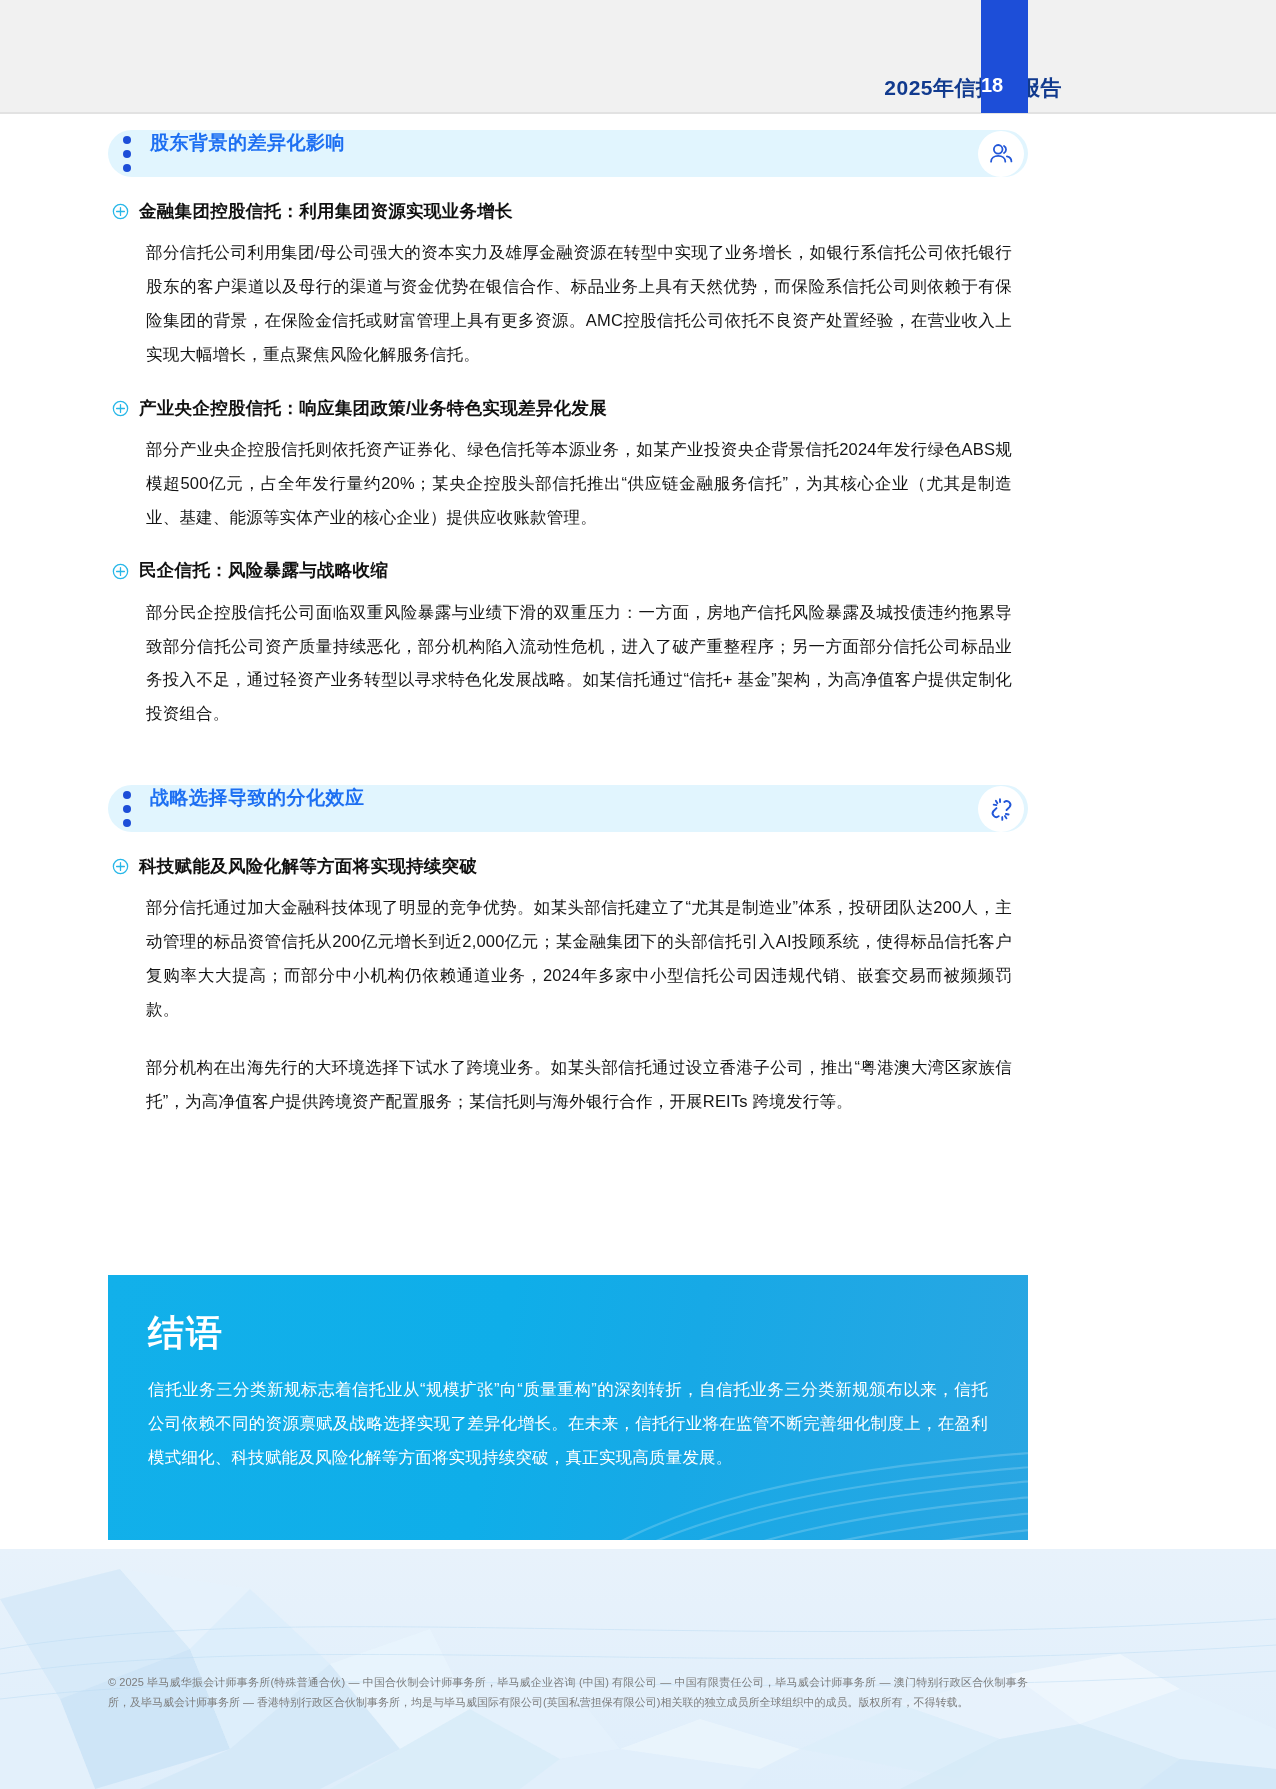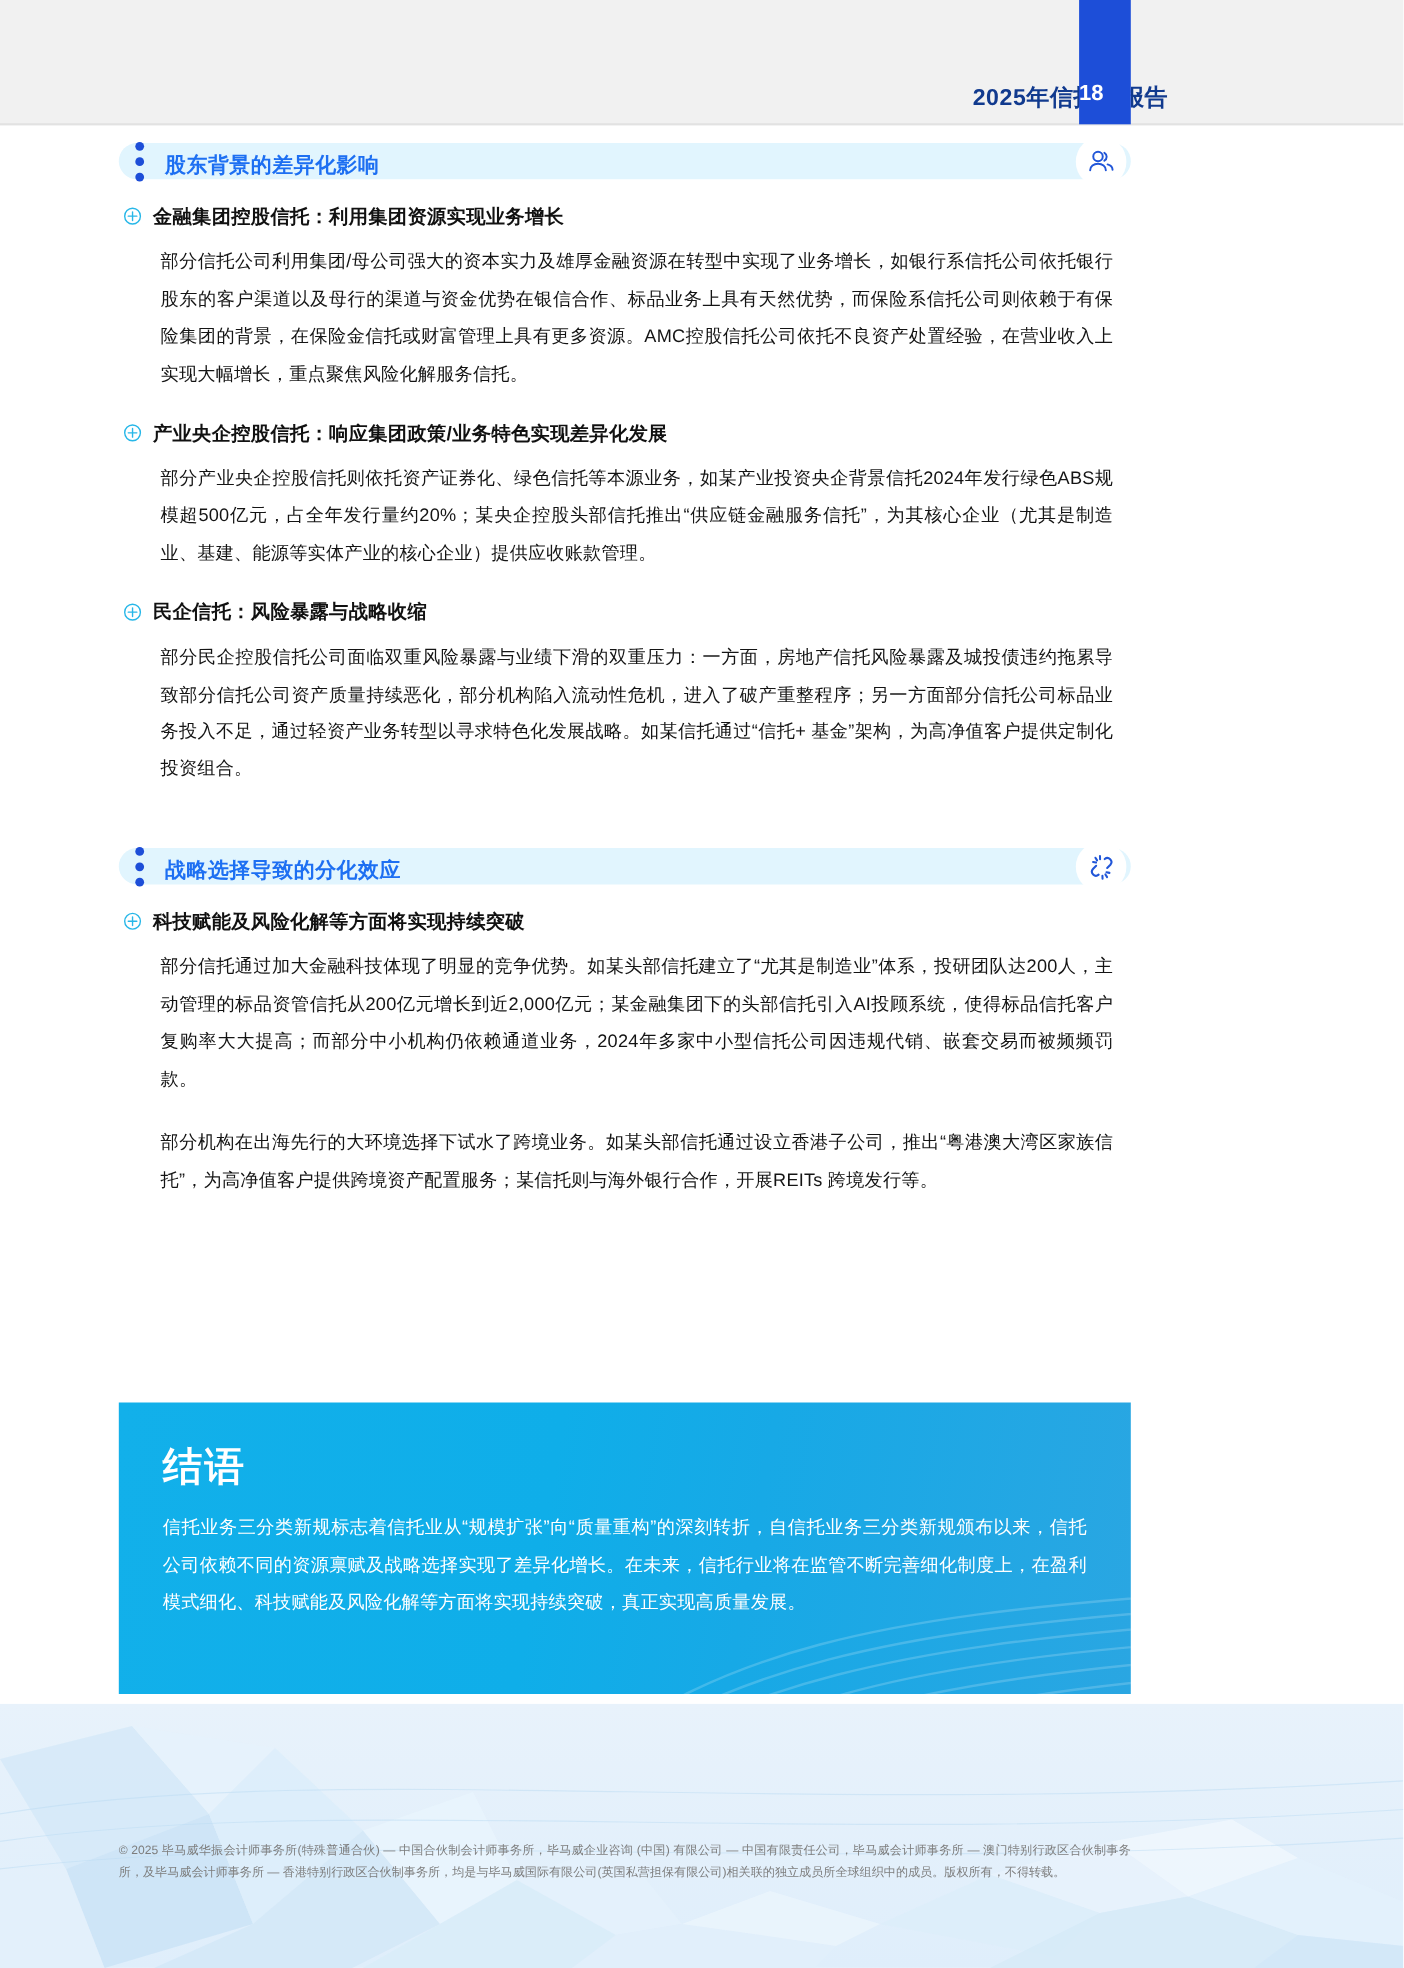--- a/index.html
+++ b/index.html
@@ -35,25 +35,25 @@
   }
 
   
   .content{
     position:absolute;left:108px;top:130px;width:920px;
   }
 
   
   .section-band{
     position:relative;
-    height:33px;
+    height:47px;
     background:#e1f5fe;
     border-radius:24px;
     margin-bottom:22px;
-    display:flex;align-items:flex-end;
+    display:flex;align-items:flex-start;
   }
   .band-dots{
     position:absolute;left:15px;top:50%;transform:translateY(-50%);
     display:flex;flex-direction:column;gap:6px;align-items:center;
   }
   .band-dots i{
     display:block;width:8px;height:8px;border-radius:50%;
     background:#1d4ed8;
   }
   .band-title{

